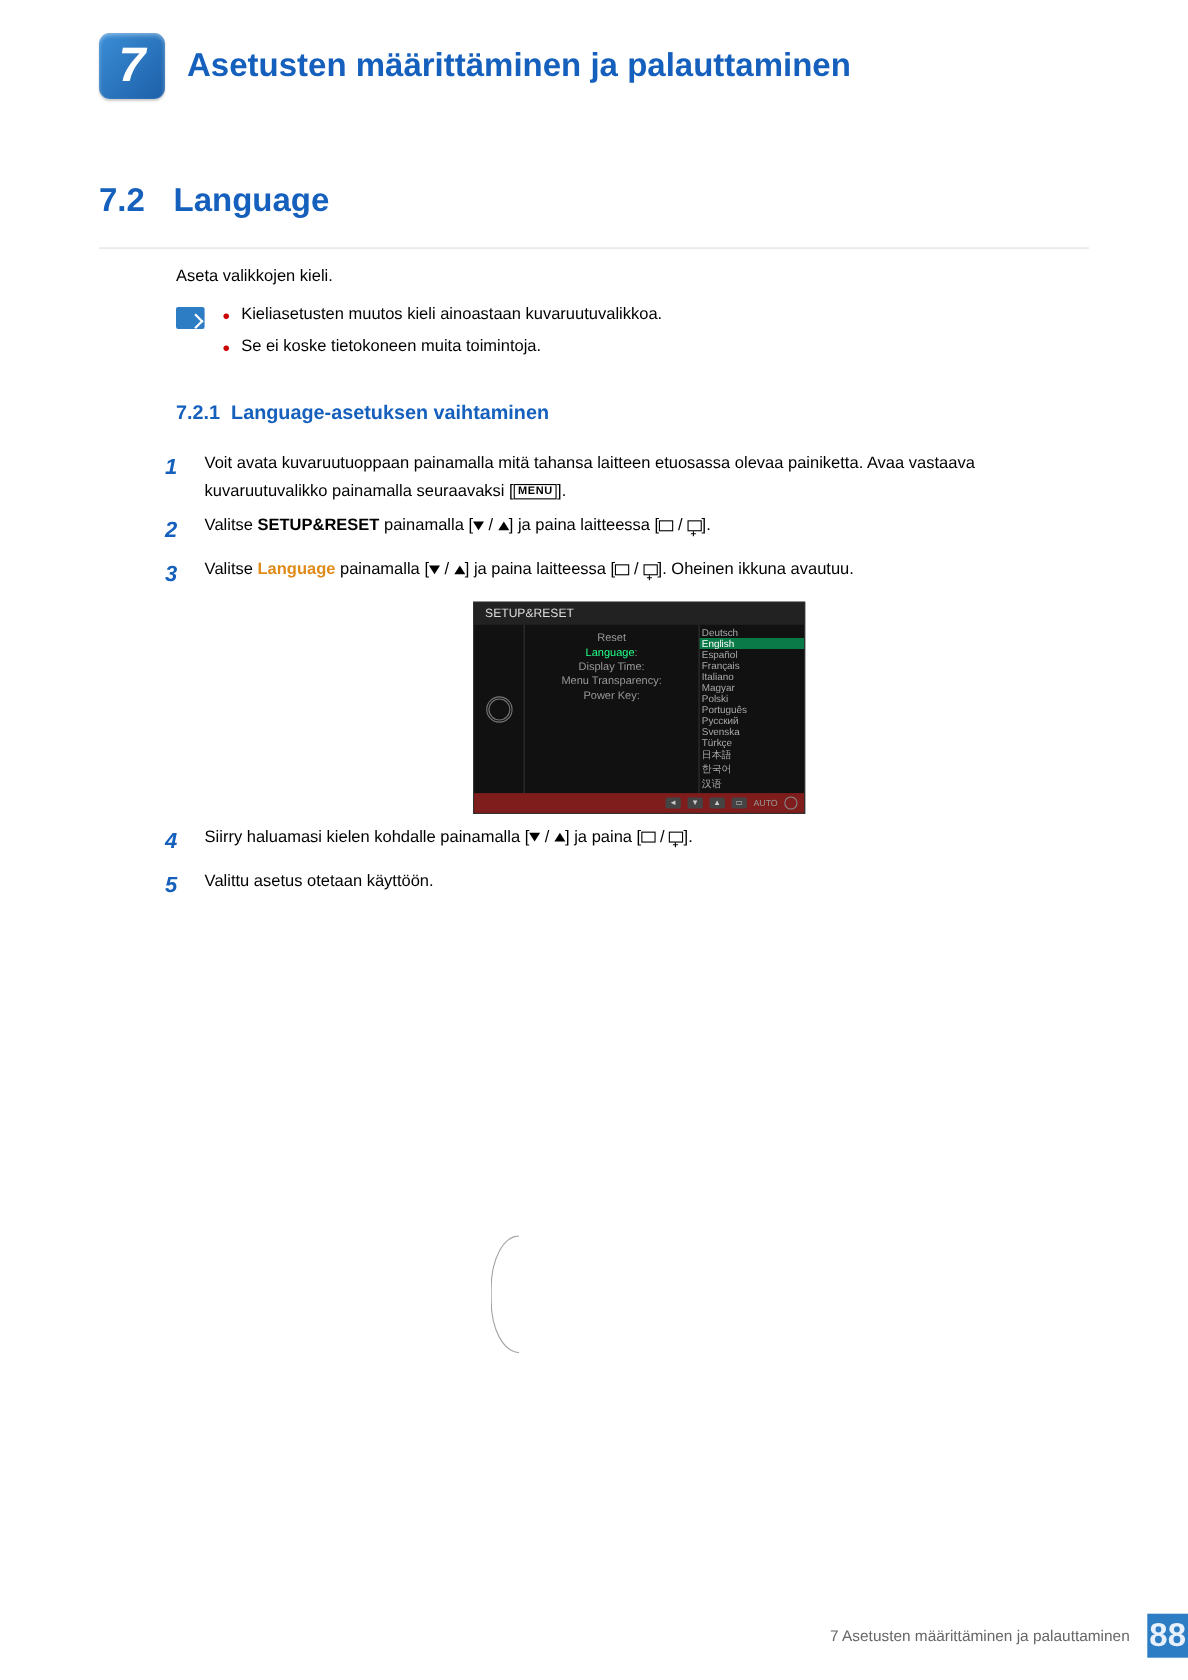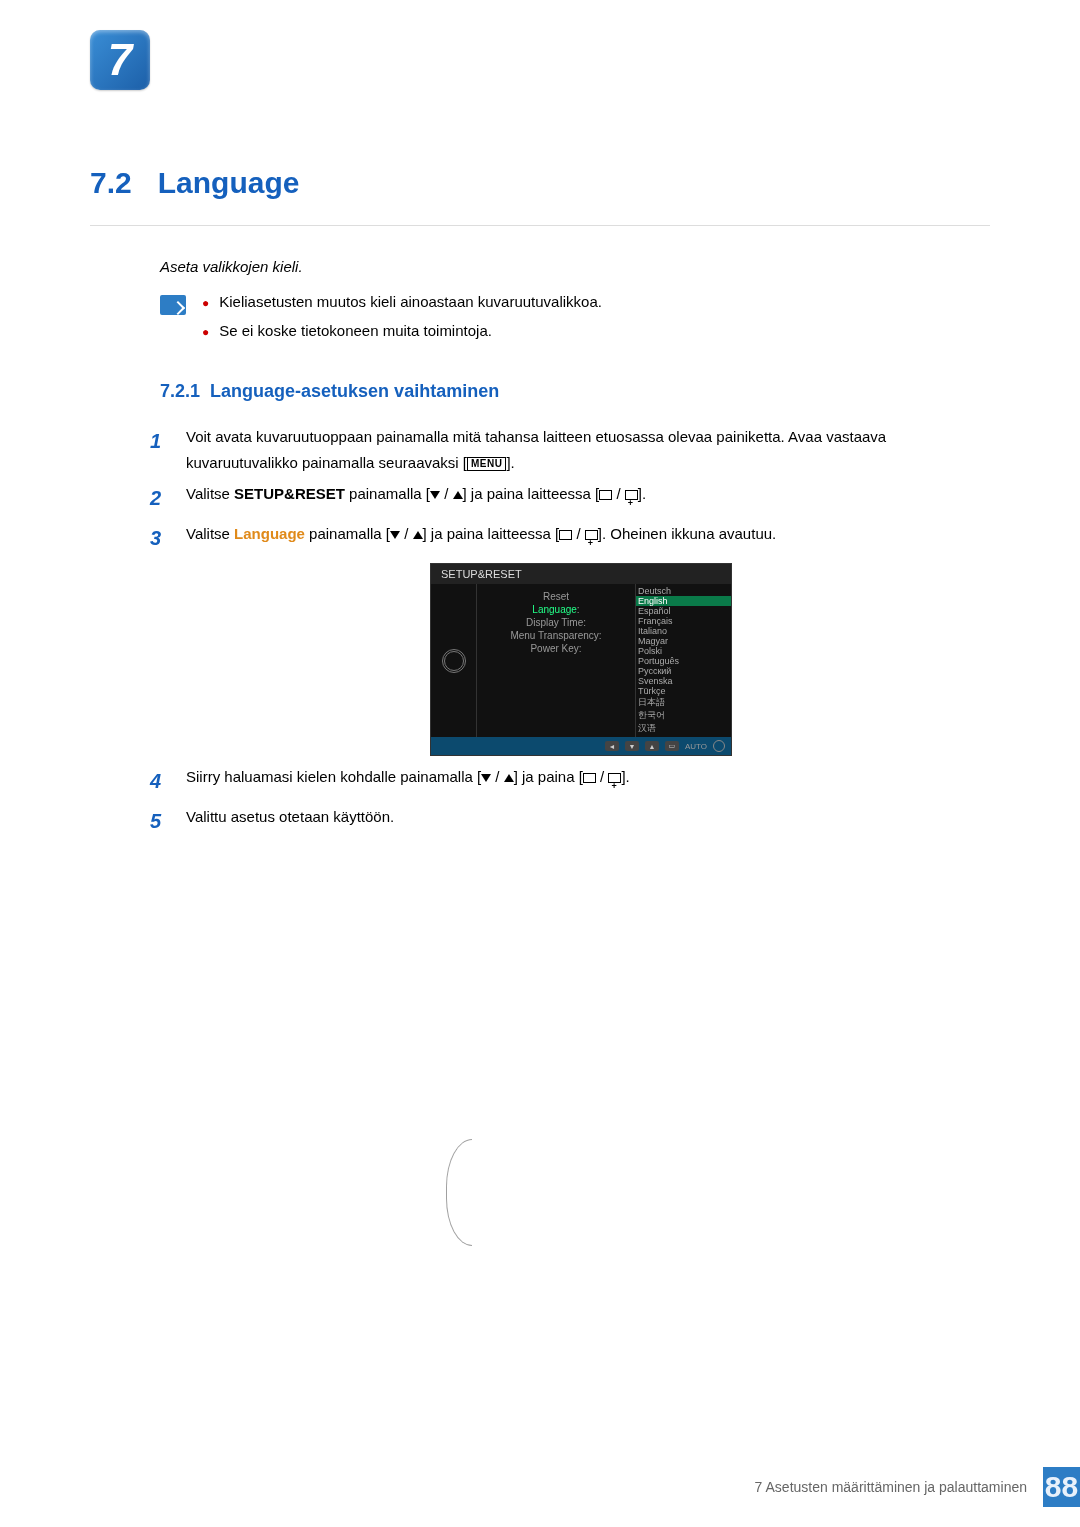--- a/index.html
+++ b/index.html
@@ -50,24 +50,23 @@
     display: flex;
     gap: 26px;
     margin-top: 76px;
     color: #1560bd;
     font-size: 30px;
     font-weight: bold;
     border-bottom: 1px solid #ddd;
     padding-bottom: 25px;
   }
   .intro {
-    margin-top: 32px;
+    margin-top: 16px;
     font-size: 15px;
     padding-left: 70px;
-    font-style: italic;
   }
   .note-row {
     display: flex;
     gap: 16px;
     margin-top: 18px;
     padding-left: 70px;
   }
   .note-icon {
     width: 26px;
     height: 20px;
@@ -201,21 +200,21 @@
   }
   .osd-menu .row.sel .label { color:#2f8; }
   .osd-lang {
     border-left:1px solid #333;
     padding:2px 0;
     width: 95px;
   }
   .osd-lang div { padding:0 2px; font-size:9px; color:#aaa; }
   .osd-lang .hl { background:#0a7a49; color:#fff; }
   .osd-footer {
-    background:#0c4a6e;
+    background:#7f1d1d;
     display:flex;
     justify-content:flex-end;
     gap:6px;
     padding:3px 6px;
     align-items:center;
   }
   .osd-footer .b {
     width:14px;height:10px;background:#444;border-radius:2px;display:flex;align-items:center;justify-content:center;
   }
   .osd-footer .auto { font-size:8px;color:#999; }
@@ -257,20 +256,21 @@
 </style>
 </head>
 <body>
 
 <div class="page">
 
   <div class="chapter-header">
     <div class="chapter-badge">
       <span>7</span>
     </div>
+    <div class="chapter-title">Asetusten määrittäminen ja palauttaminen</div>
   </div>
 
   <div class="section-row">
     <span>7.2</span>
     <span>Language</span>
   </div>
 
   <div class="intro">Aseta valikkojen kieli.</div>
 
   <div class="note-row">

